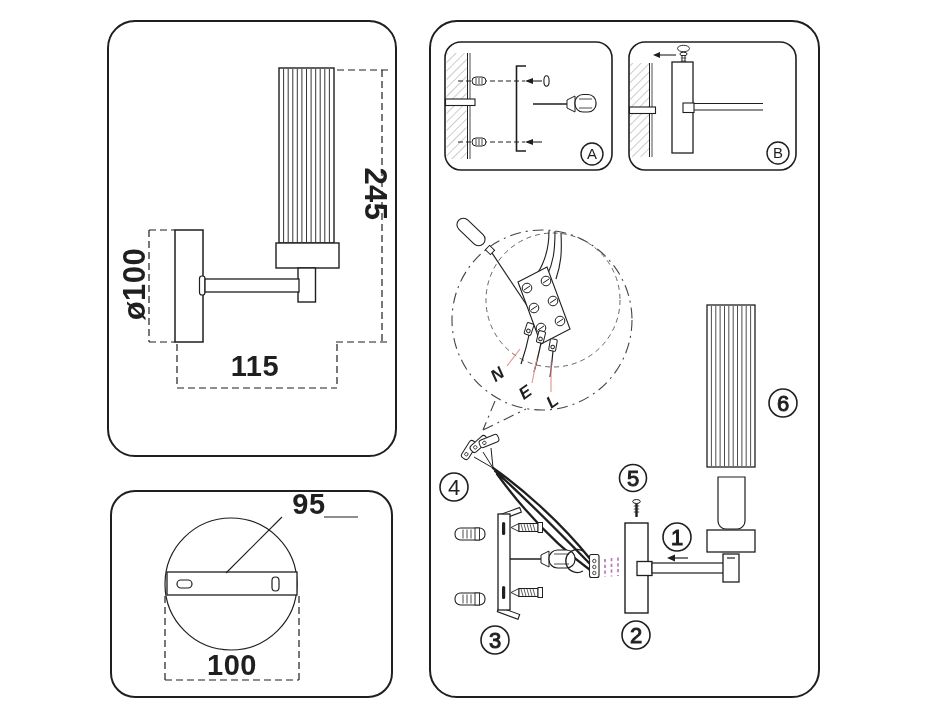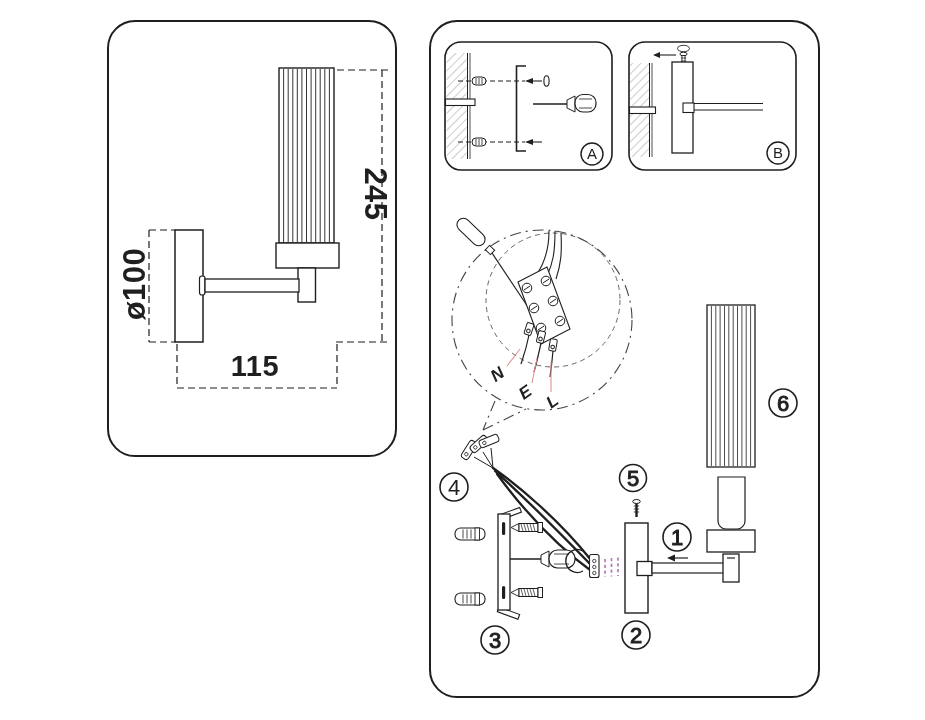--- a/index.html
+++ b/index.html
@@ -56,20 +56,45 @@
 
       <g stroke="#1f1f1f" stroke-width="1.2" stroke-dasharray="7 4" fill="none">
         <line x1="70" y1="324" x2="70" y2="368"></line>
         <line x1="230" y1="324" x2="230" y2="368"></line>
         <line x1="70" y1="368" x2="230" y2="368"></line>
       </g>
       <text class="dim-text-s" x="148" y="356" text-anchor="middle">115</text>
     </svg>
   </div>
 
+  <div class="panel" style="left:110px;top:490px;">
+    <svg width="283" height="208" viewBox="0 0 283 208">
+      <rect x="1" y="1" width="281" height="206" rx="24" fill="#fff" stroke="#1f1f1f" stroke-width="2"></rect>
+
+      <g stroke="#1f1f1f" fill="#fff">
+        <circle cx="121" cy="94" r="66" stroke-width="1.2"></circle>
+        <rect x="57" y="82" width="130" height="23" stroke-width="1.3"></rect>
+        <rect x="67" y="90" width="15" height="8" rx="4" stroke-width="1.2"></rect>
+        <rect x="162" y="87" width="7" height="14" rx="3.5" stroke-width="1.2"></rect>
+      </g>
+
+      <g stroke="#1f1f1f" stroke-width="1.1" fill="none">
+        <line x1="172" y1="27" x2="116" y2="83"></line>
+        <line x1="214" y1="27" x2="248" y2="27"></line>
+      </g>
+      <text class="dim-text-s" x="199" y="24" text-anchor="middle">95</text>
+
+      <g stroke="#1f1f1f" stroke-width="1.2" stroke-dasharray="7 4" fill="none">
+        <line x1="55" y1="106" x2="55" y2="190"></line>
+        <line x1="189" y1="106" x2="189" y2="190"></line>
+        <line x1="55" y1="190" x2="189" y2="190"></line>
+      </g>
+      <text class="dim-text-s" x="122" y="185" text-anchor="middle">100</text>
+    </svg>
+  </div>
 
   <div class="panel" style="left:429px;top:20px;">
     <svg width="391" height="678" viewBox="0 0 391 678">
       <defs>
         <pattern id="hatch" width="6" height="6" patternUnits="userSpaceOnUse" patternTransform="rotate(45)">
           <line x1="0" y1="0" x2="0" y2="6" stroke="#999" stroke-width="1"></line>
         </pattern>
       </defs>
 
       <rect x="1" y="1" width="389" height="676" rx="27" fill="#fff" stroke="#1f1f1f" stroke-width="2"></rect>

